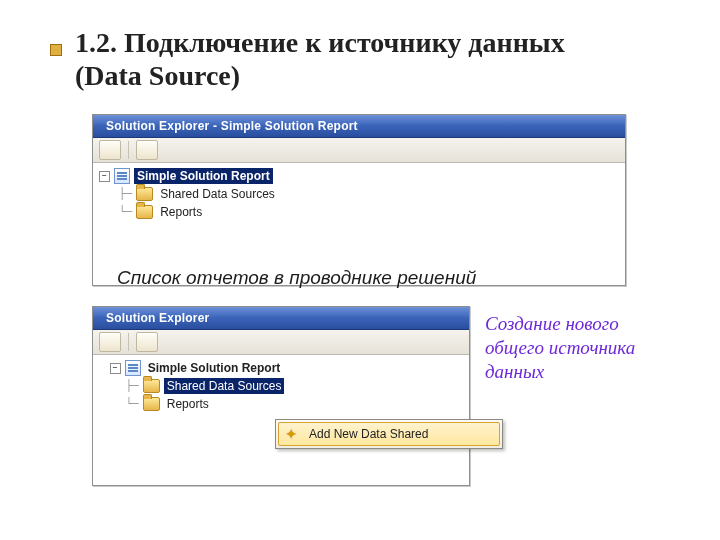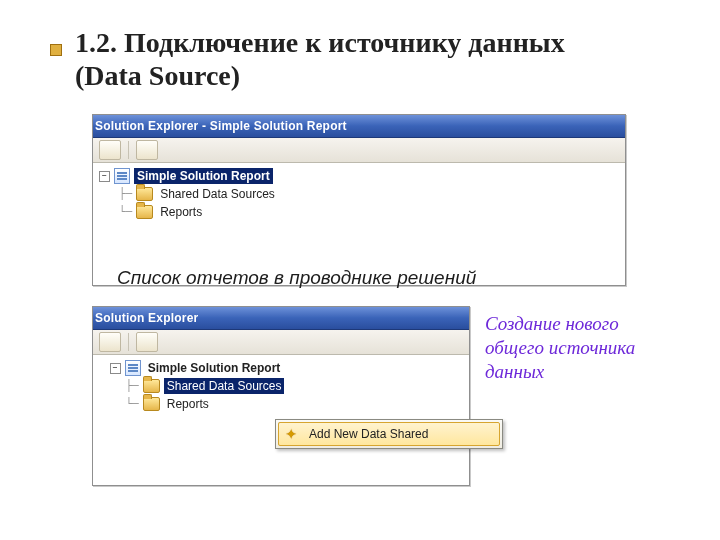--- a/index.html
+++ b/index.html
@@ -46,21 +46,21 @@
   .panel.p1 { left: 92px; top: 114px; width: 532px; height: 170px; }
   .panel.p2 { left: 92px; top: 306px; width: 376px; height: 178px; }
   .titlebar {
     height: 22px;
     background: linear-gradient(to bottom, #6d91d9 0%, #3a63b8 50%, #2a4e9e 100%);
     color: #fff;
     font-size: 12px;
     font-weight: bold;
     display: flex;
     align-items: center;
-    padding-left: 2px;
+    padding-left: 13px;
     border-bottom: 1px solid #1d3878;
     letter-spacing: 0.2px;
   }
   .toolbar {
     height: 24px;
     background: linear-gradient(to bottom, #f6f3ee, #e6e2d8);
     border-bottom: 1px solid #bcb9ad;
     display: flex;
     align-items: center;
     padding-left: 6px;

